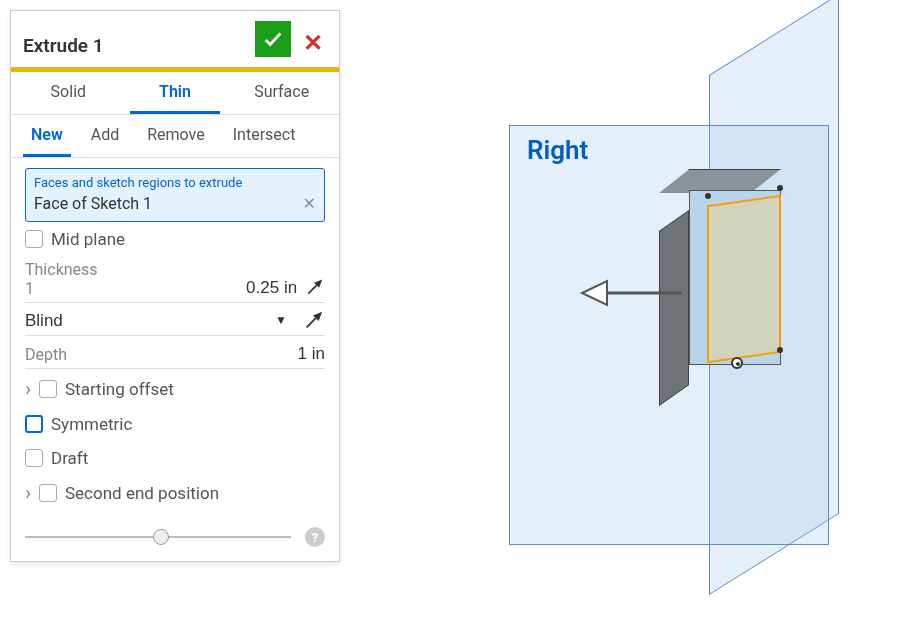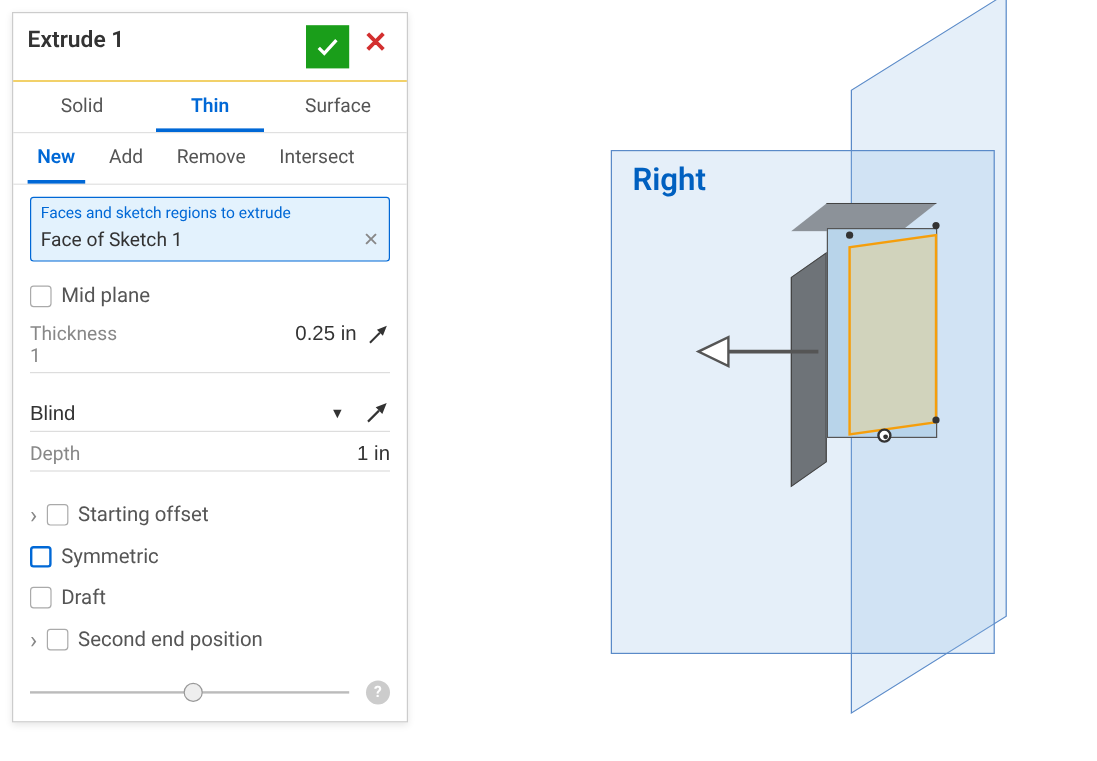--- a/index.html
+++ b/index.html
@@ -17,23 +17,23 @@
     position: absolute;
     left: 10px;
     top: 10px;
     width: 330px;
     background: #fff;
     border: 1px solid #ccc;
     box-shadow: 0 2px 6px rgba(0,0,0,.1);
   }
   .panel-header {
     display: flex;
-    align-items: flex-start;
+    align-items: flex-end;
     padding: 10px 12px;
-    border-bottom: 1px solid #eab308;
+    border-bottom: 5px solid #eab308;
   }
   .panel-title {
     flex: 1;
     font-size: 19px;
     font-weight: 600;
     color: #333;
   }
   .btn-confirm {
     width: 36px;
     height: 36px;
@@ -79,21 +79,20 @@
   .tabs-sub { gap: 12px; }
   .tabs-sub .tab { padding: 10px 8px; font-size: 16px; }
 
   .panel-body { padding: 10px 14px 6px; }
 
   .selection-well {
     border: 1px solid #0068d6;
     background: #e3f2fd;
     border-radius: 3px;
     padding: 6px 8px 8px;
-    margin-bottom: 12px;
   }
   .selection-label {
     font-size: 13px;
     color: #0068d6;
   }
   .chip-row {
     display: flex;
     align-items: flex-end;
     margin-top: 4px;
   }
@@ -123,24 +122,24 @@
     cursor: pointer;
   }
   .chk.highlight { border: 2px solid #0068d6; }
   .lbl {
     font-size: 17px;
     color: #555;
   }
 
   .field-row {
     display: flex;
-    align-items: flex-start;
+    align-items: flex-end;
     border-bottom: 1px solid #ddd;
     padding: 4px 0;
-    margin-bottom: 18px;
+    margin-bottom: 2px;
   }
   .field-label {
     flex: 1;
     font-size: 16px;
     color: #888;
   }
   .field-value {
     font-size: 17px;
     color: #333;
     text-align: right;

